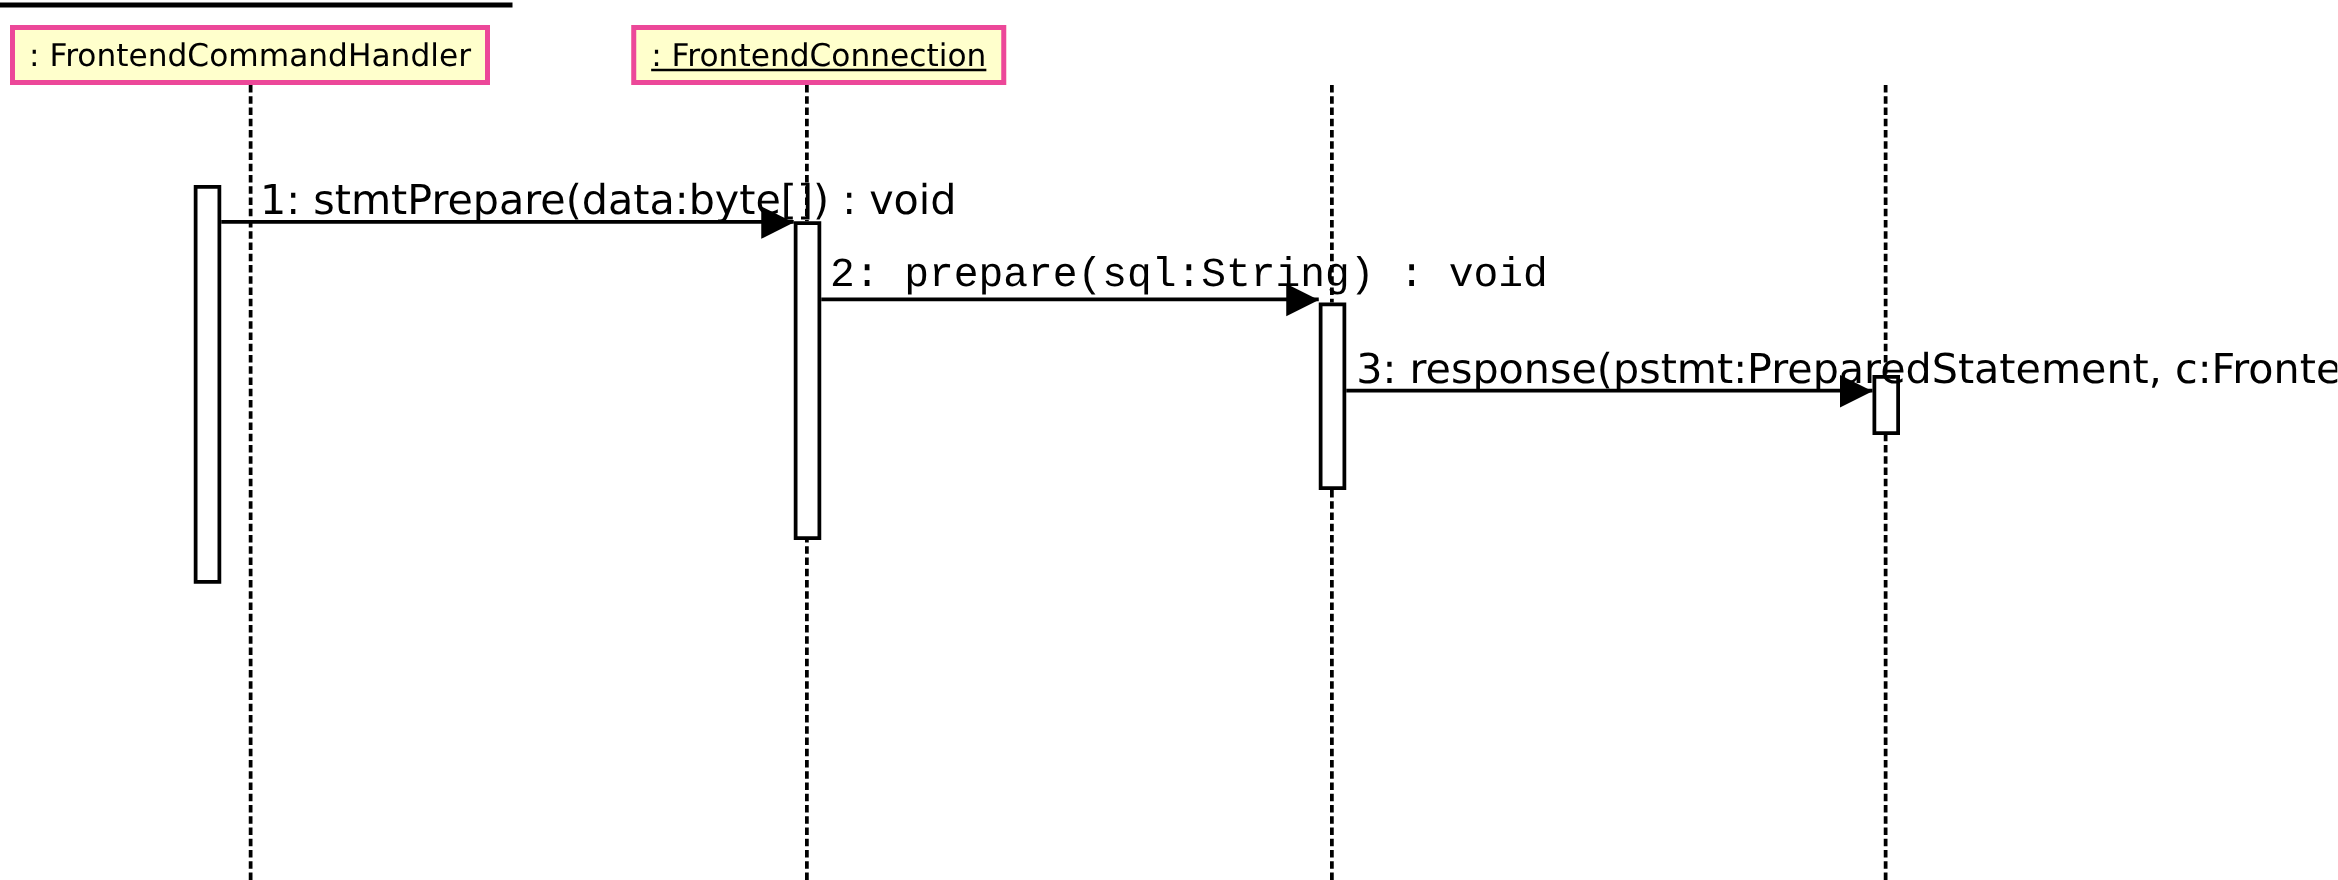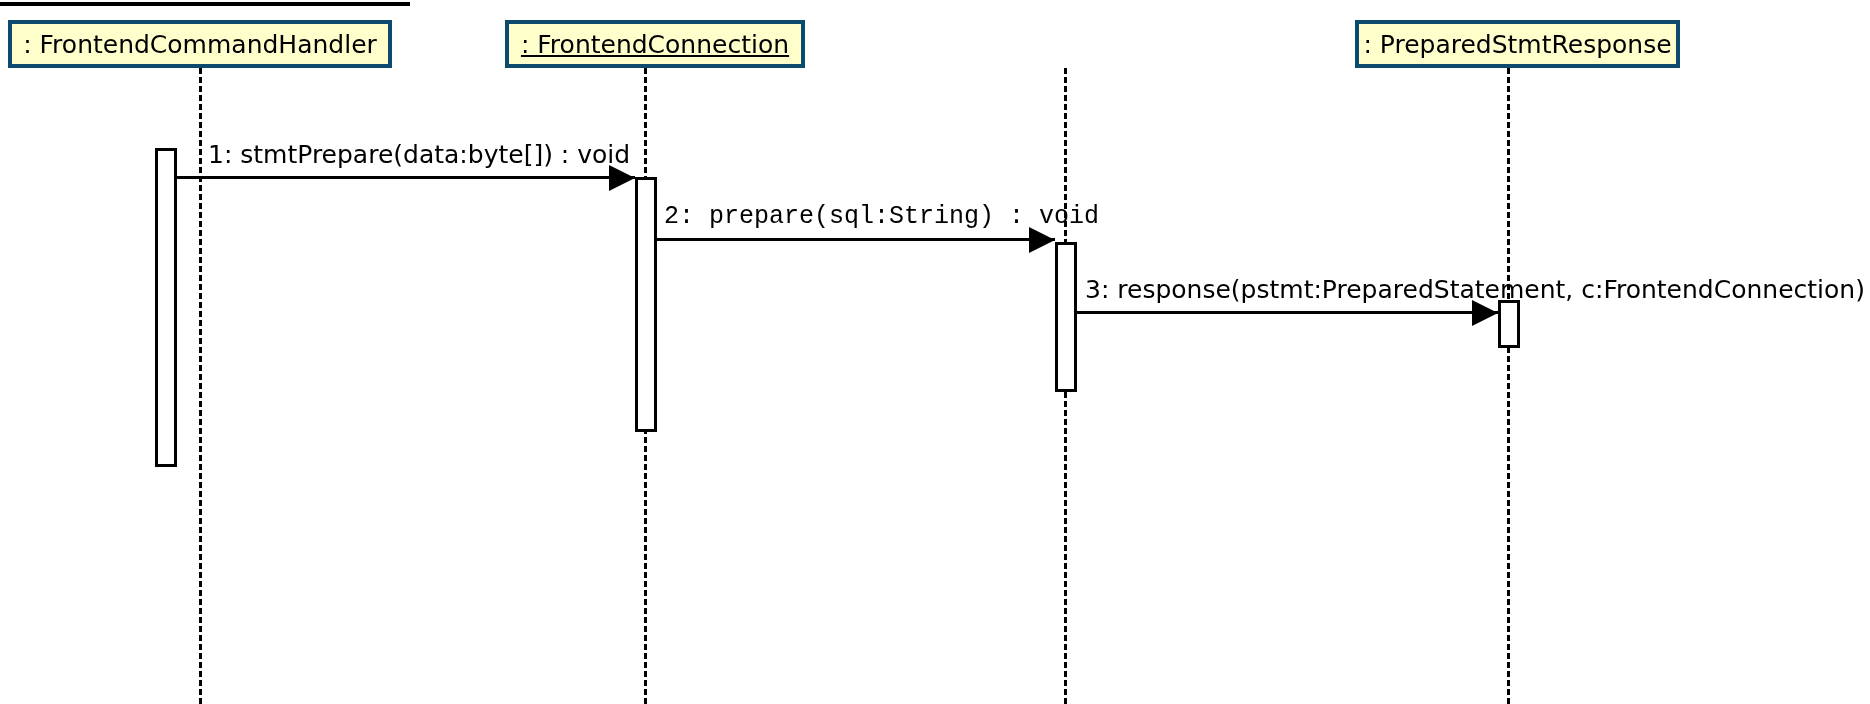--- a/index.html
+++ b/index.html
@@ -30,21 +30,21 @@
     position: absolute;
     width: 0;
     border-left: 3px dashed #000000;
   }
 
   
   .obj-box {
     position: absolute;
     box-sizing: border-box;
     background: #ffffcc;
-    border: 4px solid #0c4a6e;
+    border: 4px solid #ec4899;
     display: flex;
     align-items: center;
     justify-content: center;
   }
   .obj-label {
     font-size: 25px;
     color: #000000;
     white-space: nowrap;
     letter-spacing: 0px;
   }
@@ -67,21 +67,21 @@
   .msg-head {
     position: absolute;
     width: 0;
     height: 0;
     border-top: 13px solid transparent;
     border-bottom: 13px solid transparent;
     border-left: 26px solid #000000;
   }
   .msg-label {
     position: absolute;
-    font-size: 25px;
+    font-size: 33px;
     color: #000000;
     white-space: nowrap;
     background: transparent;
   }
 </style>
 </head>
 <body>
 
 <div id="diagram">
 
@@ -96,23 +96,20 @@
   <div class="lifeline" style="left:644px; top:68px; height:636px;"></div>
   <div class="obj-box" style="left:505px; top:20px; width:300px; height:48px;text-decoration:underline;">
     <span class="obj-label">: FrontendConnection</span>
   </div>
   <div class="activation" style="left:635px; top:177px; width:22px; height:255px;"></div>
 
   <div class="lifeline" style="left:1064px; top:68px; height:636px;"></div>
   <div class="activation" style="left:1055px; top:242px; width:22px; height:150px;"></div>
 
   <div class="lifeline" style="left:1507px; top:68px; height:636px;"></div>
-  <div class="obj-box" style="left:1355px; top:20px; width:325px; height:48px;">
-    <span class="obj-label">: PreparedStmtResponse</span>
-  </div>
   <div class="activation" style="left:1498px; top:300px; width:22px; height:48px;"></div>
 
   <div class="msg-line" style="left:177px; top:176px; width:458px;"></div>
   <div class="msg-head" style="left:609px; top:165px;"></div>
   <div class="msg-label" style="left:208px; top:140px;">1: stmtPrepare(data:byte[]) : void</div>
 
   <div class="msg-line" style="left:657px; top:238px; width:398px;"></div>
   <div class="msg-head" style="left:1029px; top:227px;"></div>
   <div class="msg-label" style="left:664px; top:202px;font-family:Liberation Mono, monospace;">2: prepare(sql:String) : void</div>
 

